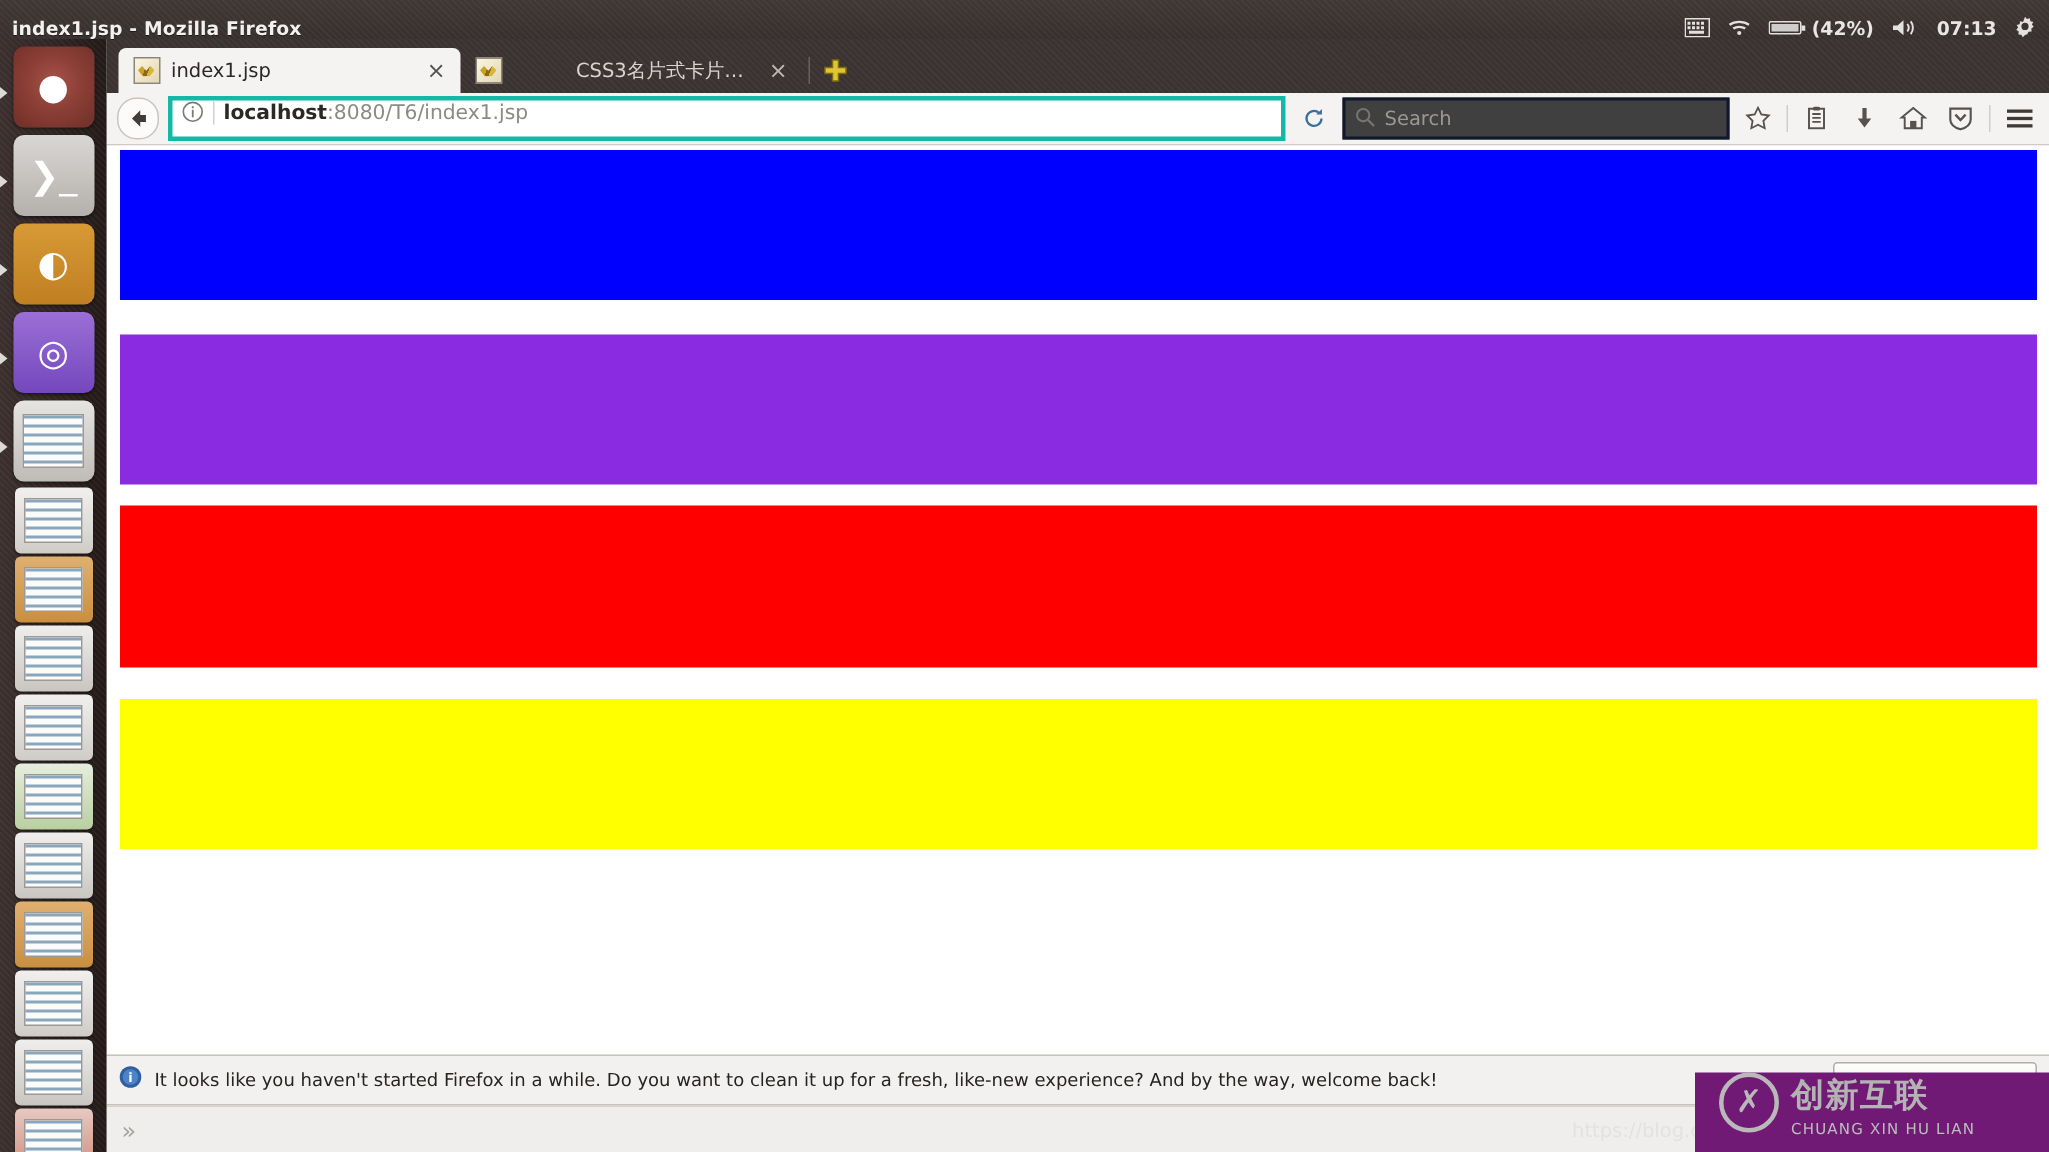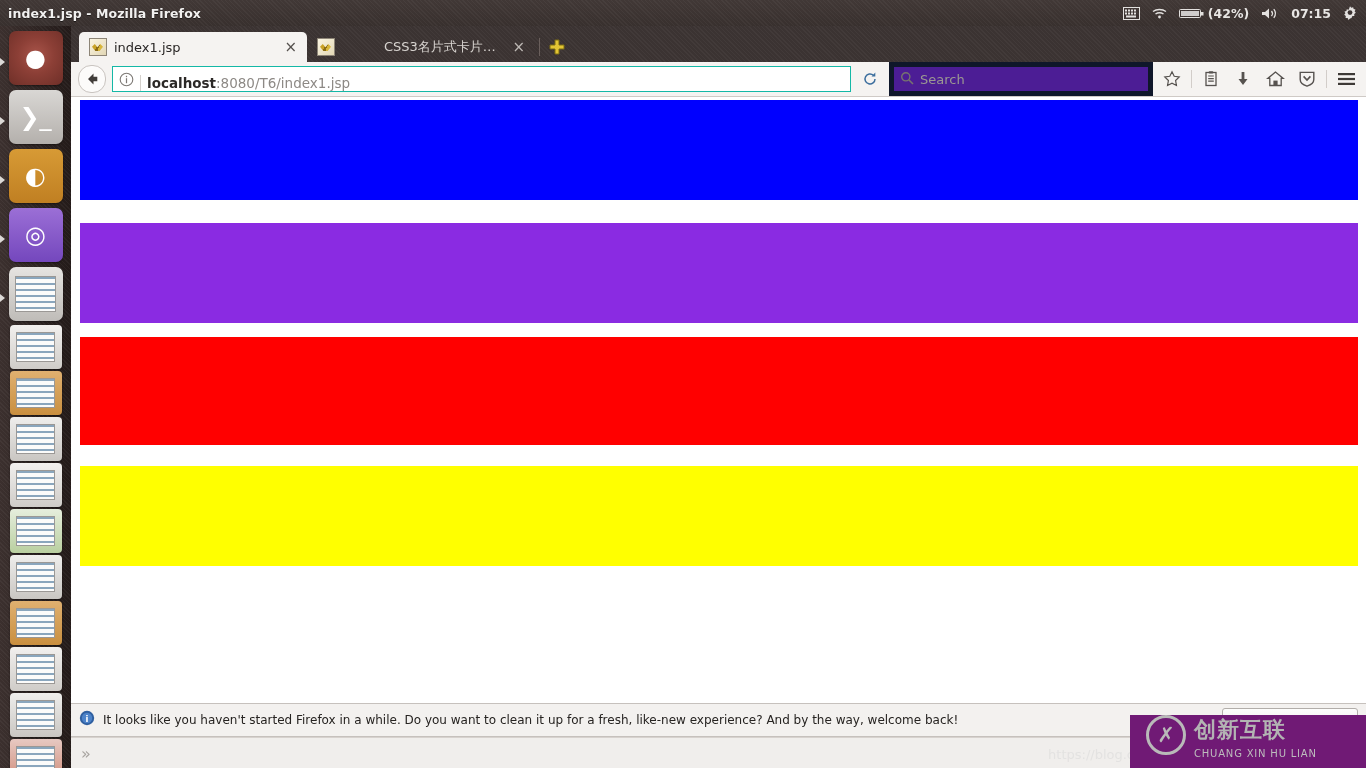--- a/index.html
+++ b/index.html
@@ -11,21 +11,21 @@
   body { background: #f6f5f4; position: relative; }
 
   
   #top-panel {
     position: absolute; left: 0; top: 0; width: 1366px; height: 26px;
     background: #3b3332;
     background-image:
       repeating-linear-gradient(45deg, rgba(255,255,255,0.035) 0 1px, transparent 1px 3px),
       linear-gradient(#413836, #38302e);
     color: #f2f1f0;
-    display: flex; align-items: center;
+    display: flex; align-items: flex-end;
     font-size: 12.5px; font-weight: bold;
     z-index: 60;
     user-select: none;
   }
   #window-title { margin-left: 8px; letter-spacing: .1px; text-shadow: 0 1px 0 rgba(0,0,0,.5); }
   #tray { margin-left: auto; display: flex; align-items: center; gap: 11px; padding-right: 8px; }
   .tray-item { display: flex; align-items: center; color: #e8e6e4; font-weight: bold; font-size: 12.5px; }
   .tray-item svg { display: block; }
   #tray-battery { display:flex; align-items:center; gap:4px; }
 
@@ -132,30 +132,30 @@
     border-bottom: 1px solid #cfcac6;
     display: flex; align-items: center; gap: 6px; padding: 0 7px;
   }
   .nav-btn {
     width: 26px; height: 26px; display: flex; align-items: center; justify-content: center;
     border-radius: 13px; flex: 0 0 auto;
   }
   #back-btn { border: 1px solid #c9c4c0; background: #fcfbfa; }
   #urlbar {
     flex: 1 1 auto; height: 24px; background: #fff;
-    border: 1px solid #14b8a6; display: flex; align-items: flex-end;
+    border: 3px solid #14b8a6; display: flex; align-items: flex-start;
     padding: 0 4px 0 6px; gap: 6px; min-width: 0;
   }
   #identity-icon { flex: 0 0 auto; }
   #url-divider { width: 1px; height: 16px; background: #d4d0cc; }
   #url-text { font-size: 13.5px; color: #8d8985; white-space: nowrap; overflow: hidden; }
   #url-text b { color: #2b2826; font-weight: bold; }
   #reload-btn { width: 26px; height: 24px; display:flex; align-items:center; justify-content:center; }
   #searchbar {
-    width: 242px; height: 24px; background: #4c1d95; border: 5px solid #0f172a;
+    width: 242px; height: 24px; background: #404040; border: 2px solid #0f172a;
     display: flex; align-items: center; gap: 6px; padding: 0 6px; flex: 0 0 242px;
   }
   #search-placeholder { font-size: 13px; color: #9b9792; }
   .tool-sep { width: 1px; height: 18px; background: #d2cdc9; }
 
   
   #content {
     flex: 1 1 auto; background: #fff; position: relative; overflow: hidden;
   }
   .color-block { position: absolute; }
@@ -249,21 +249,21 @@
     </span>
     <span class="tray-item">
       <svg width="20" height="13" viewBox="0 0 20 13">
           <path d="M2 5h3l4-3.5v10L5 8H2z" fill="#e3e1df"></path>
           <g fill="none" stroke="#e3e1df" stroke-width="1.3">
             <path d="M11.5 4a4 4 0 0 1 0 5"></path>
             <path d="M13.8 2.2a7 7 0 0 1 0 8.6"></path>
           </g>
         </svg>
     </span>
-    <span class="tray-item">07:15</span>
+    <span class="tray-item">07:13</span>
     <span class="tray-item">
       <svg width="16" height="16" viewBox="0 0 16 16">
           <path d="M8 1.2l1.3 1.5 1.9-.5.4 1.9 1.9.5-.9 1.7 1.2 1.5-1.6 1.2.2 2-2 .1-.9 1.8L8 13.4l-1.5 1.5-.9-1.8-2-.1.2-2L2.2 9.8 3.4 8.3 2.5 6.6l1.9-.5.4-1.9 1.9.5z" fill="#e3e1df"></path>
           <circle cx="8" cy="7.6" r="2.4" fill="#3b3332"></circle>
         </svg>
     </span>
   </div>
 </div>
 
 <div id="launcher">

